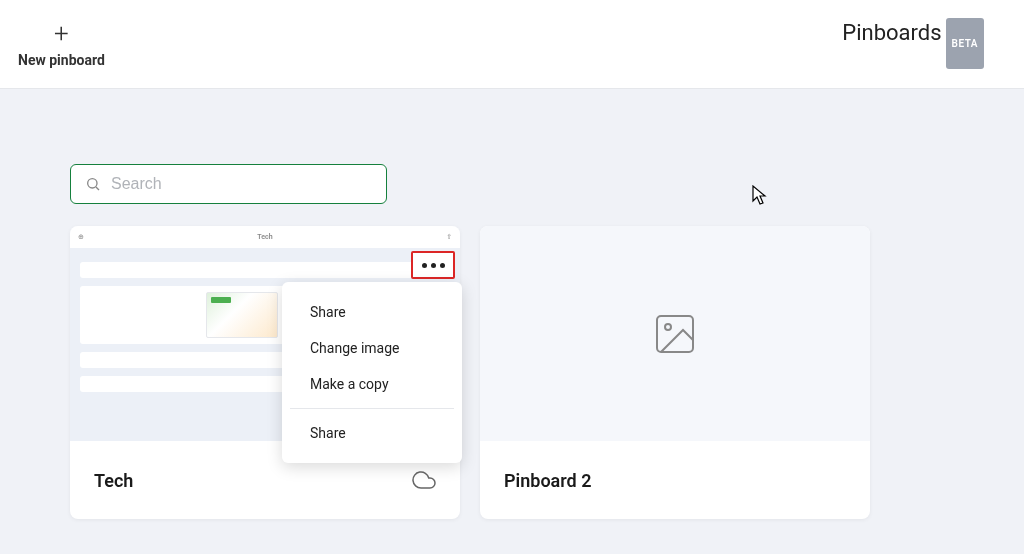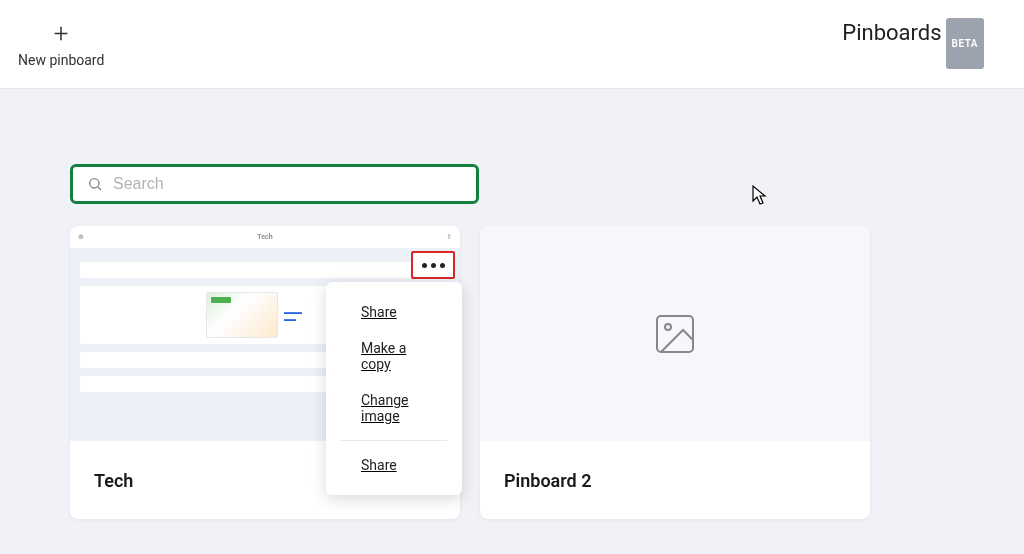--- a/index.html
+++ b/index.html
@@ -29,20 +29,21 @@
     }
     .new-pinboard .plus {
       font-size: 26px;
       font-weight: 300;
       color: #333;
       line-height: 1;
     }
     .new-pinboard .label {
       font-size: 14px;
       color: #333;
+      font-weight: bold;
     }
     .title-wrap {
       display: flex;
       align-items: flex-start;
       gap: 4px;
     }
     .title {
       font-size: 22px;
       font-weight: 400;
       color: #222;
@@ -55,23 +56,23 @@
       padding: 20px 6px;
       border-radius: 3px;
       letter-spacing: 0.5px;
       margin-top: -2px;
     }
     .content {
       padding: 75px 70px 0 70px;
     }
     .search-box {
       background: #fff;
-      border: 3px solid #15803d;
+      border: 1px solid #15803d;
       border-radius: 6px;
-      width: 409px;
+      width: 317px;
       height: 40px;
       display: flex;
       align-items: center;
       padding: 0 14px;
       gap: 10px;
       margin-bottom: 22px;
     }
     .search-box svg { flex-shrink: 0; }
     .search-input {
       border: none;
@@ -179,27 +180,26 @@
     }
     .more-btn .dots span {
       width: 5px; height: 5px;
       background: #222;
       border-radius: 50%;
     }
     .context-menu {
       position: absolute;
       top: 56px;
       right: -2px;
-      width: 136px;
+      width: 180px;
       background: #fff;
       border-radius: 6px;
       box-shadow: 0 4px 16px rgba(0,0,0,0.15);
-      padding: 12px 15px;
+      padding: 12px 8px;
       z-index: 10;
-      text-decoration: underline;
     }
     .context-menu .item {
       padding: 10px 20px;
       font-size: 14px;
       color: #222;
       cursor: pointer;
     }
     .context-menu .divider {
       height: 1px;
       background: #e5e7eb;
@@ -273,22 +273,22 @@
         </div>
         <div class="more-btn">
           <div class="dots">
               <span></span>
               <span></span>
               <span></span>
             </div>
         </div>
         <div class="context-menu">
           <div class="item">Share</div>
+          <div class="item">Change image</div>
           <div class="item">Make a copy</div>
-          <div class="item">Change image</div>
           <div class="divider"></div>
           <div class="item">Share</div>
         </div>
       </div>
       <div class="card-footer">
         <span class="card-title">Tech</span>
         <svg class="cloud-icon" width="24" height="24" viewBox="0 0 24 24" fill="none" stroke="currentColor" stroke-width="1.5">
           <path d="M18 10h-1.26A8 8 0 1 0 9 20h9a5 5 0 0 0 0-10z"></path>
         </svg>
       </div>

